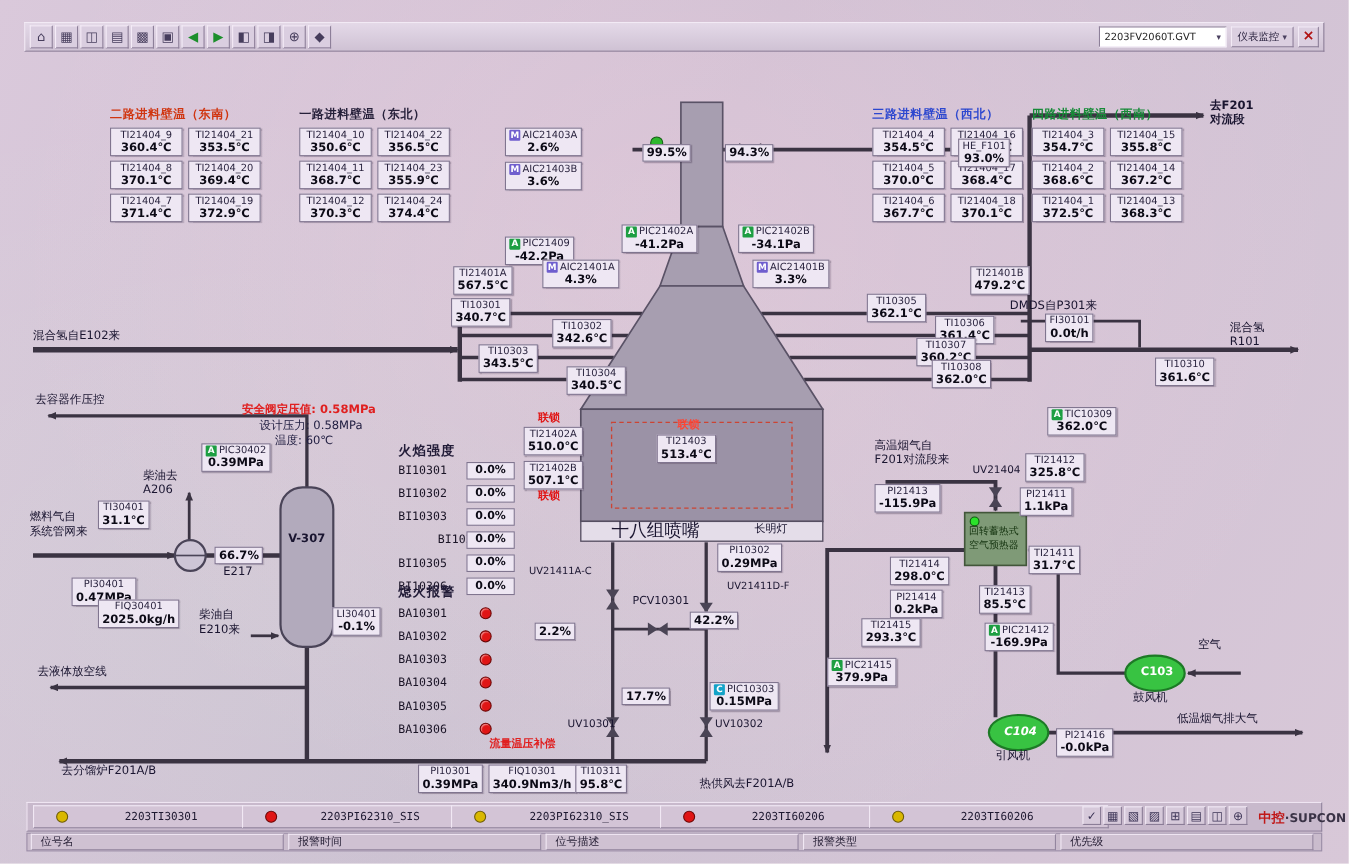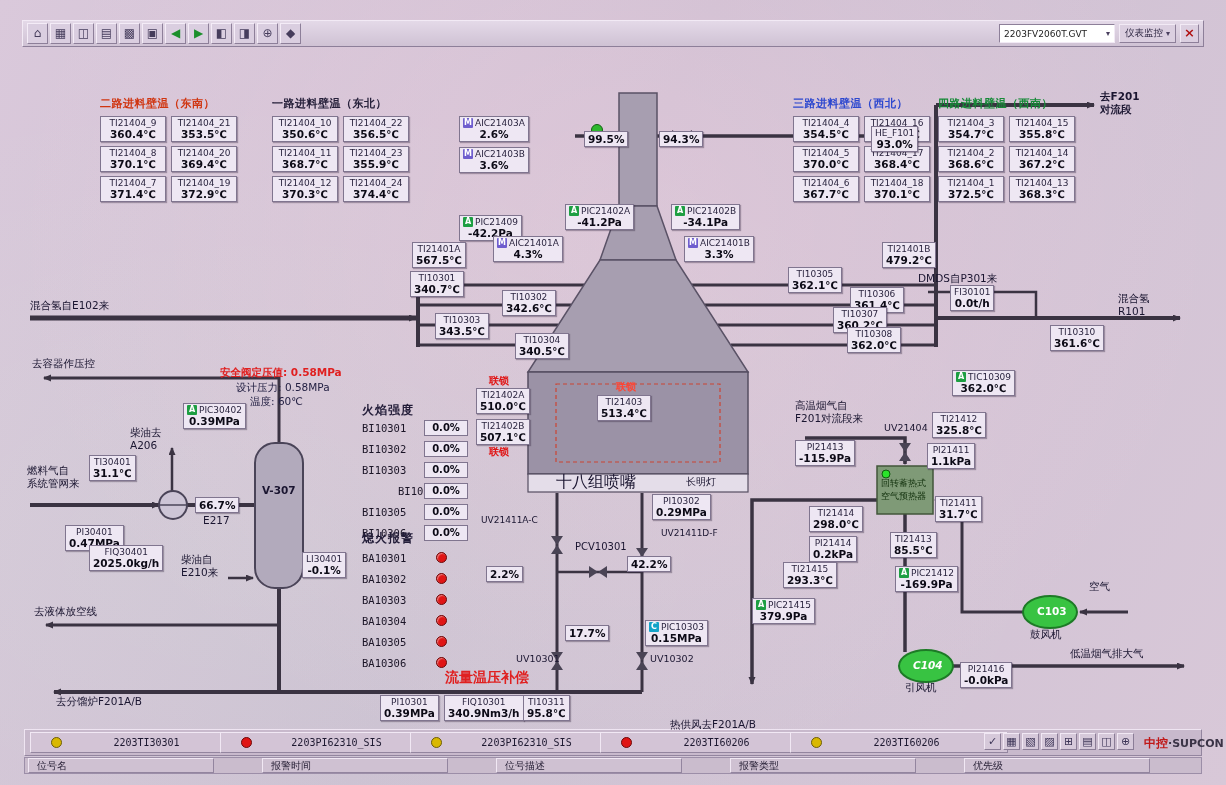--- a/index.html
+++ b/index.html
@@ -56,21 +56,21 @@
     border:1px solid;border-color:#f1e8f4 #93859f #93859f #f1e8f4;font-size:10px;color:#1d1830;padding:0 20px}
   .dot{display:inline-block;width:11px;height:11px;border-radius:50%;flex:none;margin-right:4px}
   .dot.red{background:#e01515;border:1px solid #6d0808}
   .dot.yellow{background:#d9b800;border:1px solid #6d5c08}
   .atxt{flex:1;text-align:center;font-family:"DejaVu Sans Mono",monospace;font-size:10px}
   .abicon{position:absolute;z-index:3;width:17px;height:17px;background:#d6c9da;border:1px sol;border:1px solid;
     border-color:#f1e8f4 #8b7d97 #8b7d97 #f1e8f4;font-size:11px;line-height:15px;text-align:center;color:#3c3456}
   .brand{position:absolute;left:1144px;top:735px;z-index:3;font-size:12px;font-weight:700;white-space:nowrap}
   .brand-cn{color:#c01818}.brand-en{color:#3a3346;font-size:11px}
   .btmstrip{position:absolute;left:24px;top:757px;width:1178px;height:17px;background:#cabccd;z-index:2;border:1px solid #9c8ea8}
-  .bcell{position:absolute;z-index:3;width:186px;height:15px;background:#cfc1d2;border:1px solid;
+  .bcell{position:absolute;z-index:3;width:230px;height:15px;background:#cfc1d2;border:1px solid;
     border-color:#f1e8f4 #93859f #93859f #f1e8f4;font-size:10px;color:#241d33;padding-left:8px;line-height:13px}
 </style>
 </head>
 <body>
 
 <div class="screen" id="screen">
 
   <svg class="pipes" width="1226" height="785" viewBox="0 0 1226 785">
     <defs>
       <marker id="arr" markerWidth="9" markerHeight="8" refX="7" refY="3.5" orient="auto" markerUnits="userSpaceOnUse">
@@ -506,22 +506,22 @@
     <div class="lbl" style="left: 489px; top: 375px; color: rgb(224, 20, 20); font-size: 10px; font-weight: 700;">联锁</div>
     <div class="lbl" style="left: 489px; top: 446px; color: rgb(224, 20, 20); font-size: 10px; font-weight: 700;">联锁</div>
     <div class="lbl" style="left: 616px; top: 381px; color: rgb(255, 68, 51); font-size: 10px; font-weight: 700;">联锁</div>
     <div class="lbl" style="left: 556px; top: 476px; font-size: 16px;">十八组喷嘴</div>
     <div class="lbl" style="left: 686px; top: 476px; font-size: 10px;">长明灯</div>
     <div class="lbl" style="left: 481px; top: 514px; font-size: 9px;">UV21411A-C</div>
     <div class="lbl" style="left: 661px; top: 527px; font-size: 9px;">UV21411D-F</div>
     <div class="lbl" style="left: 575px; top: 541px; font-size: 10px;">PCV10301</div>
     <div class="lbl" style="left: 516px; top: 653px; font-size: 9.5px;">UV10301</div>
     <div class="lbl" style="left: 650px; top: 653px; font-size: 9.5px;">UV10302</div>
-    <div class="lbl" style="left: 445px; top: 671px; color: rgb(224, 32, 32); font-size: 14px; font-weight: 700;">流量温压补偿</div>
-    <div class="lbl" style="left: 670px; top: 706px; margin-top: 12px;">热供风去F201A/B</div>
+    <div class="lbl" style="left: 445px; top: 671px; color: rgb(224, 32, 32); font-size: 10px; font-weight: 700;">流量温压补偿</div>
+    <div class="lbl" style="left: 636px; top: 706px;">热供风去F201A/B</div>
     <div class="lbl" style="left: 795px; top: 399px;">高温烟气自
 F201对流段来</div>
     <div class="lbl" style="left: 884px; top: 422px; font-size: 9.5px;">UV21404</div>
     <div class="lbl" style="left: 881px; top: 477px; color: rgb(20, 51, 15); font-size: 9px;">回转蓄热式
 空气预热器</div>
     <div class="lbl" style="left: 1089px; top: 580px;">空气</div>
     <div class="lbl" style="left: 1037px; top: 605px; color: rgb(255, 255, 255); font-weight: 700;">C103</div>
     <div class="lbl" style="left: 1030px; top: 628px;">鼓风机</div>
     <div class="lbl" style="left: 913px; top: 659px; color: rgb(255, 255, 255); font-weight: 700; font-style: italic;">C104</div>
     <div class="lbl" style="left: 905px; top: 681px;">引风机</div>

